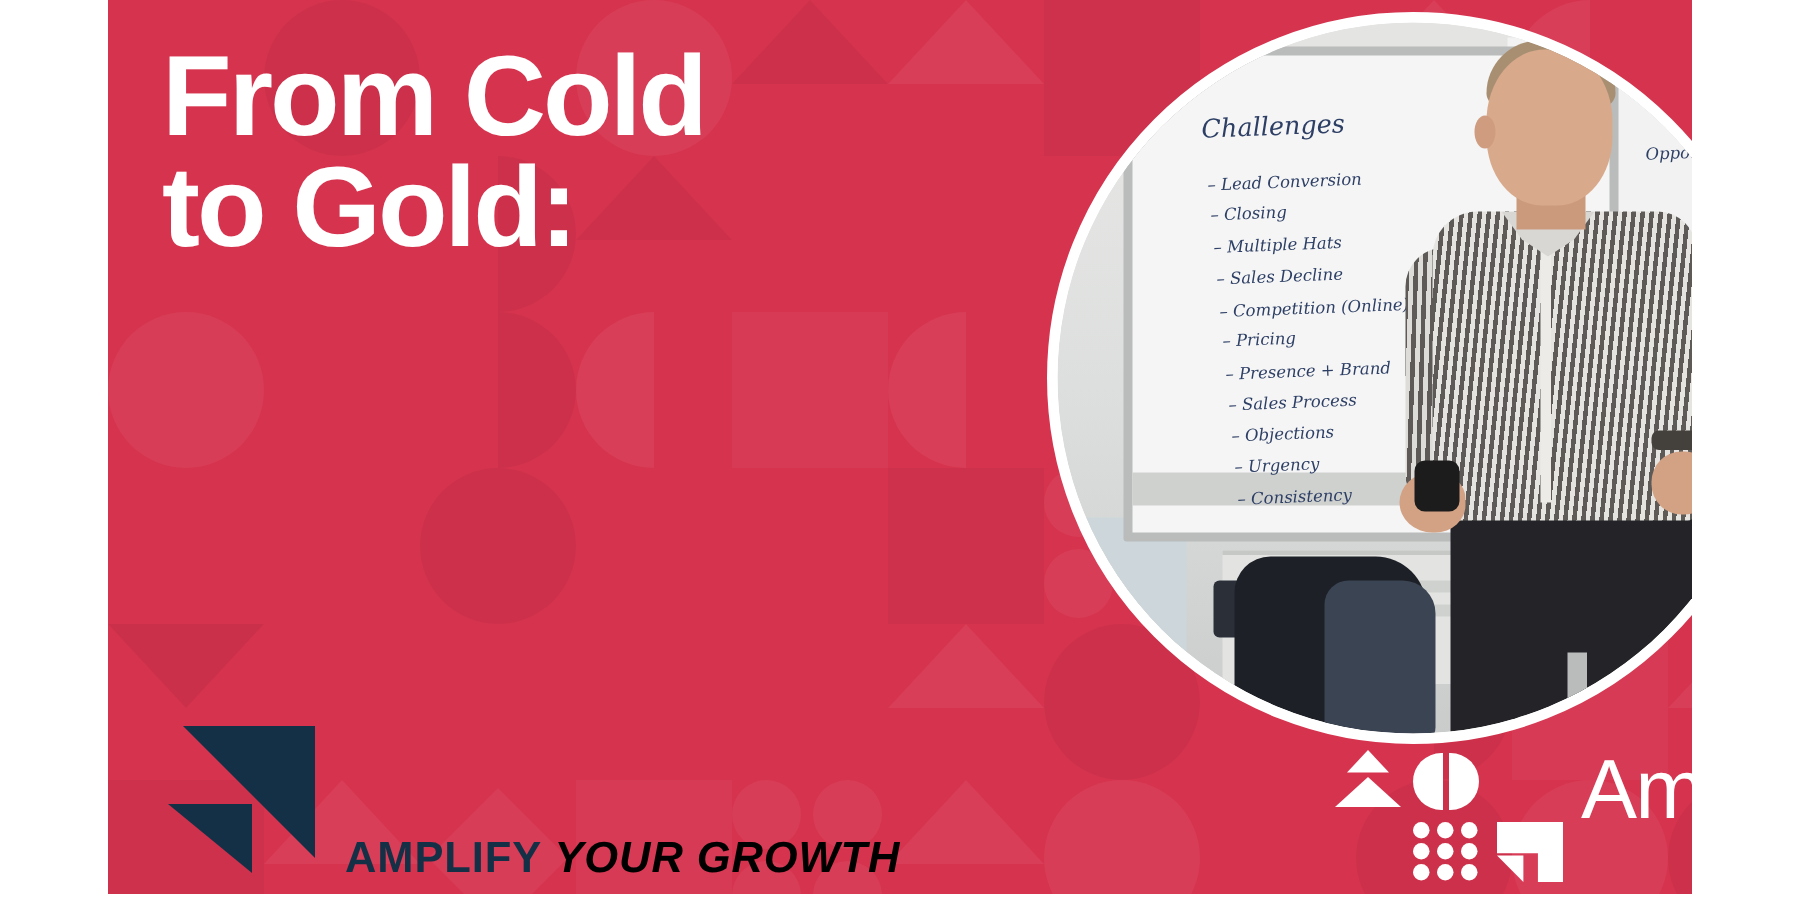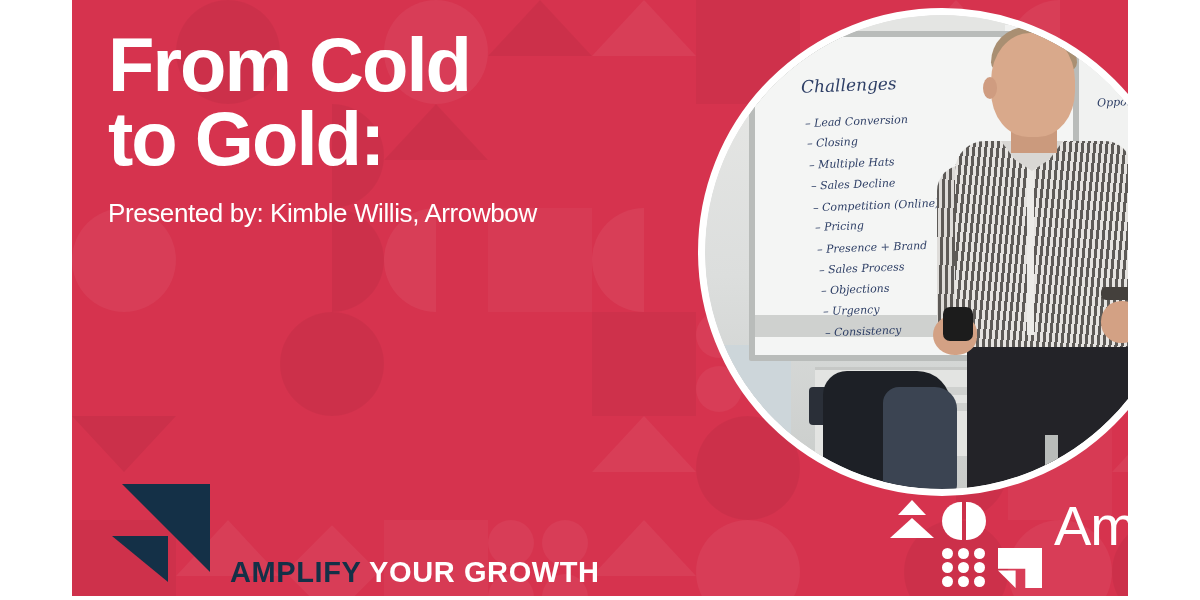--- a/index.html
+++ b/index.html
@@ -129,21 +129,21 @@
   #propel-logo{position:absolute;left:40px;top:476px;width:510px;height:112px;}
   #propel-mark{position:absolute;left:0;top:8px;width:98px;height:98px;}
   #pm-big{position:absolute;left:10px;top:0;width:88px;height:88px;
     background:#143047;clip-path:polygon(0 0,100% 0,100% 100%);}
   #pm-small{position:absolute;left:0;top:52px;width:56px;height:46px;
     background:#143047;clip-path:polygon(0 0,100% 0,100% 100%);}
   #propel-word{position:absolute;left:112px;top:0;color:#ffffff;
     font-size:76px;font-weight:bold;letter-spacing:-1px;line-height:1;}
   #propel-tag{position:absolute;left:118px;top:80px;font-size:29px;font-weight:bold;letter-spacing:.6px;}
   #tag-amplify{color:#143047;}
-  #tag-growth{color:#ffffff;}
+  #tag-growth{color:#000000;font-style:italic;}
 
   
   #amplify-logo{position:absolute;left:818px;top:500px;width:260px;height:90px;}
   .am-glyph{position:absolute;}
   #ag-tri{left:0;top:0;width:44px;height:40px;}
   #ag-tri .t1{position:absolute;left:8px;top:0;width:0;height:0;
     border-left:14px solid transparent;border-right:14px solid transparent;border-bottom:15px solid #ffffff;}
   #ag-tri .t2{position:absolute;left:0;top:18px;width:0;height:0;
     border-left:22px solid transparent;border-right:22px solid transparent;border-bottom:20px solid #ffffff;}
   #ag-eye{left:52px;top:2px;width:44px;height:38px;}
@@ -224,21 +224,20 @@
         <div class="pat tri-up" style="left: 520px; top: 520px;"></div>
         <div class="pat circ" style="left: 624px; top: 520px;"></div>
         <div class="pat circ-d" style="left: 832px; top: 520px;"></div>
         <div class="pat circ" style="left: 936px; top: 520px;"></div>
         <div class="pat circ-d" style="left: 1040px; top: 520px;"></div>
       </div>
 
     <div id="text-block">
       <h1 id="headline">From Cold
 to Gold:</h1>
-      <p id="presenter">Presented by: Kimble Willis, Arrowbow</p>
     </div>
 
     <div id="photo-circle">
       <div id="photo-inner">
         <div class="ph" id="wall"></div>
         <div class="ph" id="ceiling"></div>
         <div class="ph" id="window"></div>
         <div class="ph" id="wb2"></div>
         <div class="ph" id="wb-frame"></div>
         <div class="ph" id="whiteboard"></div>

